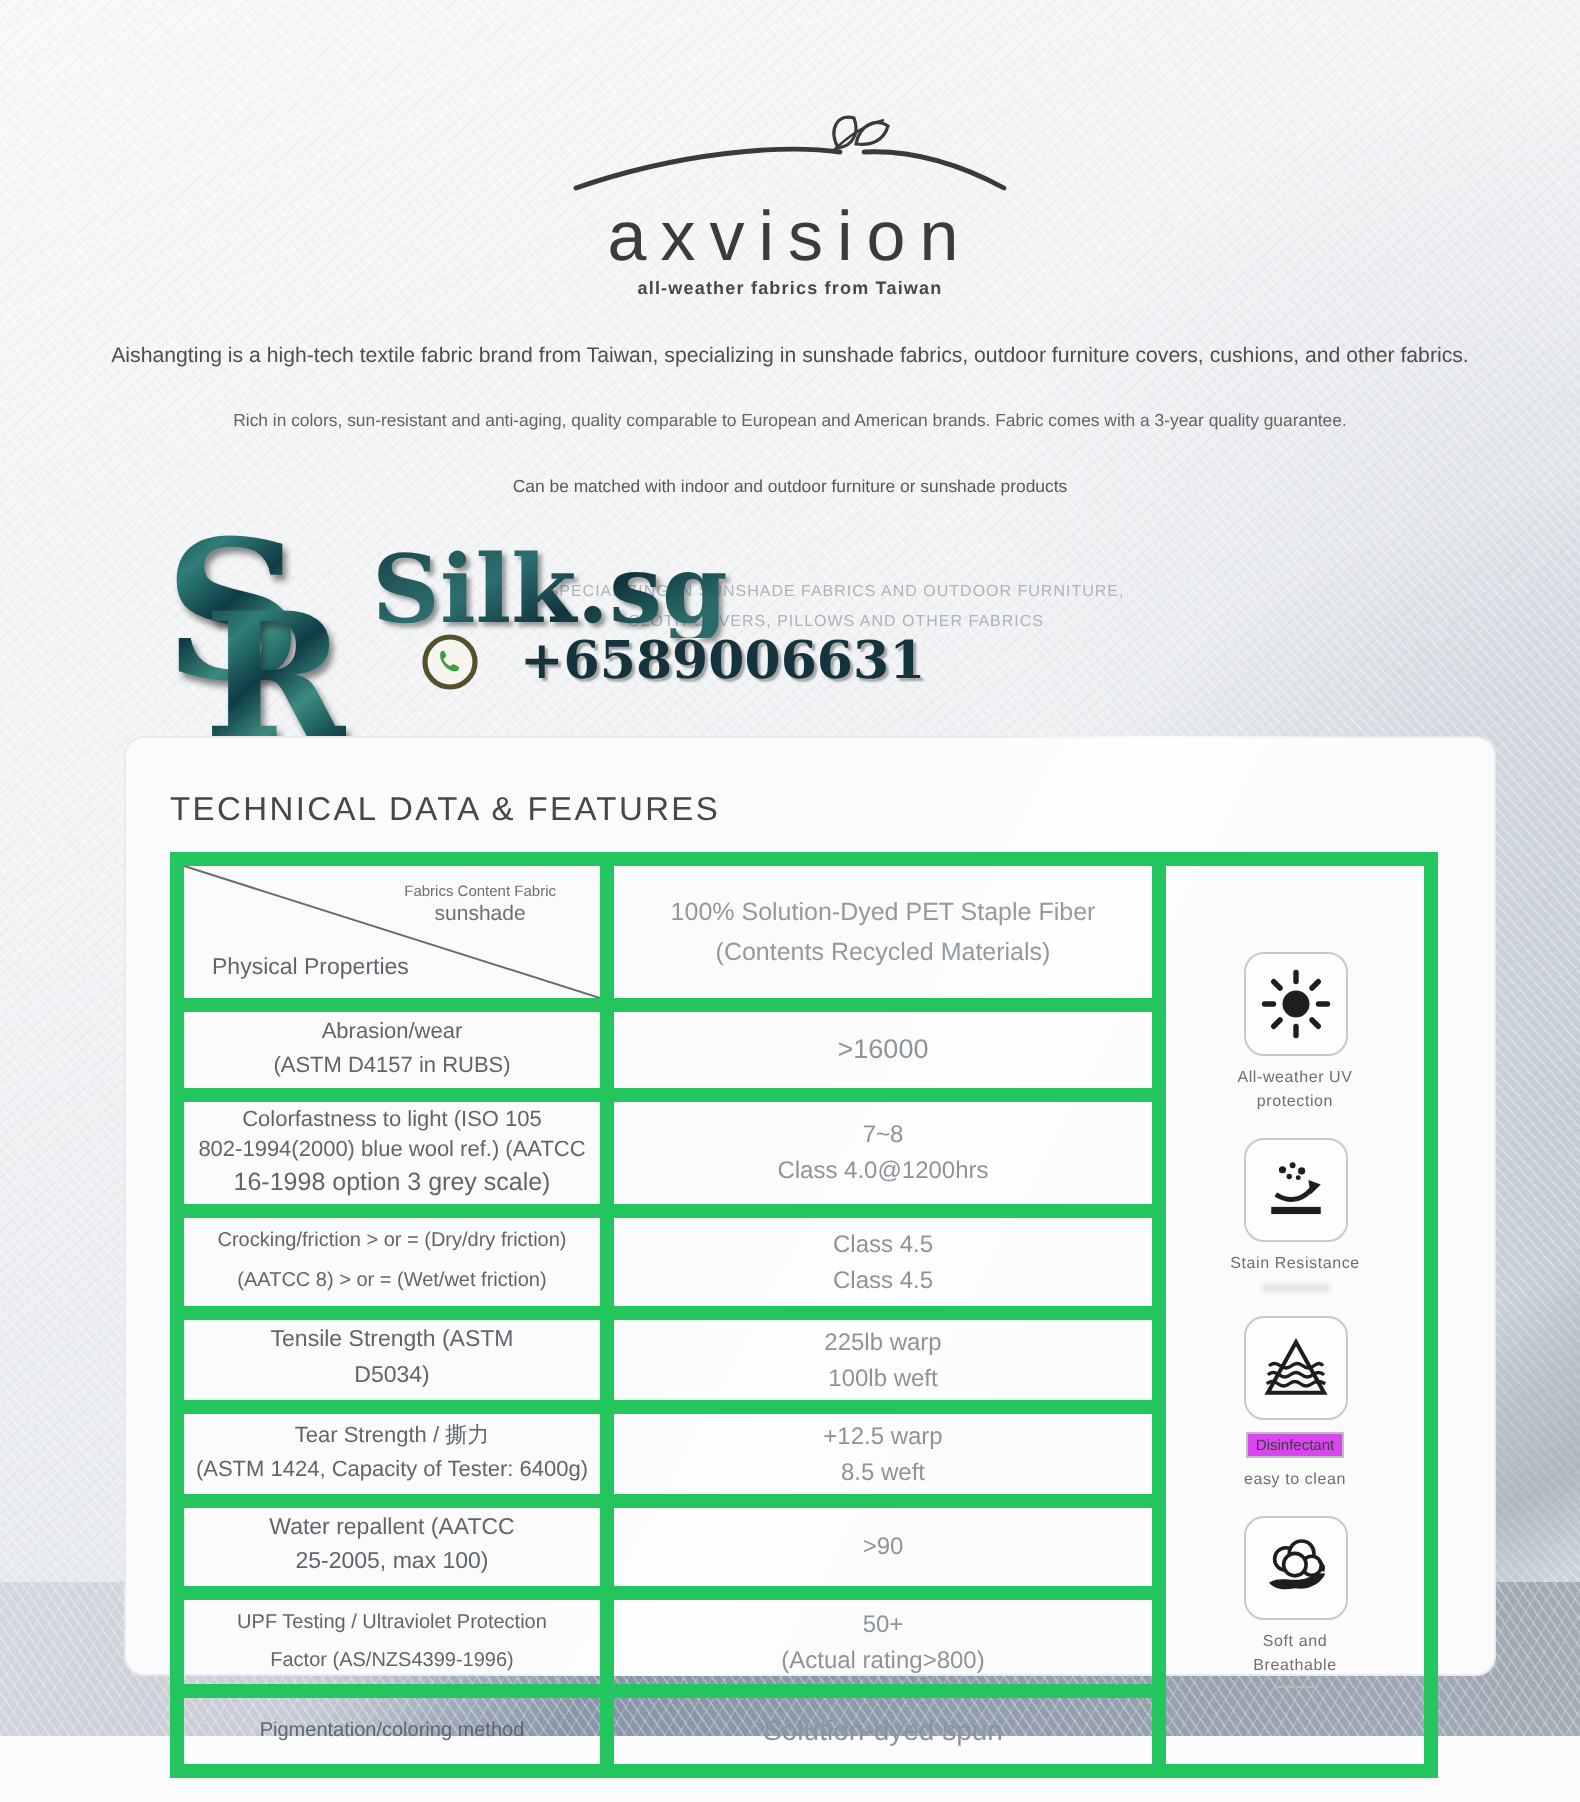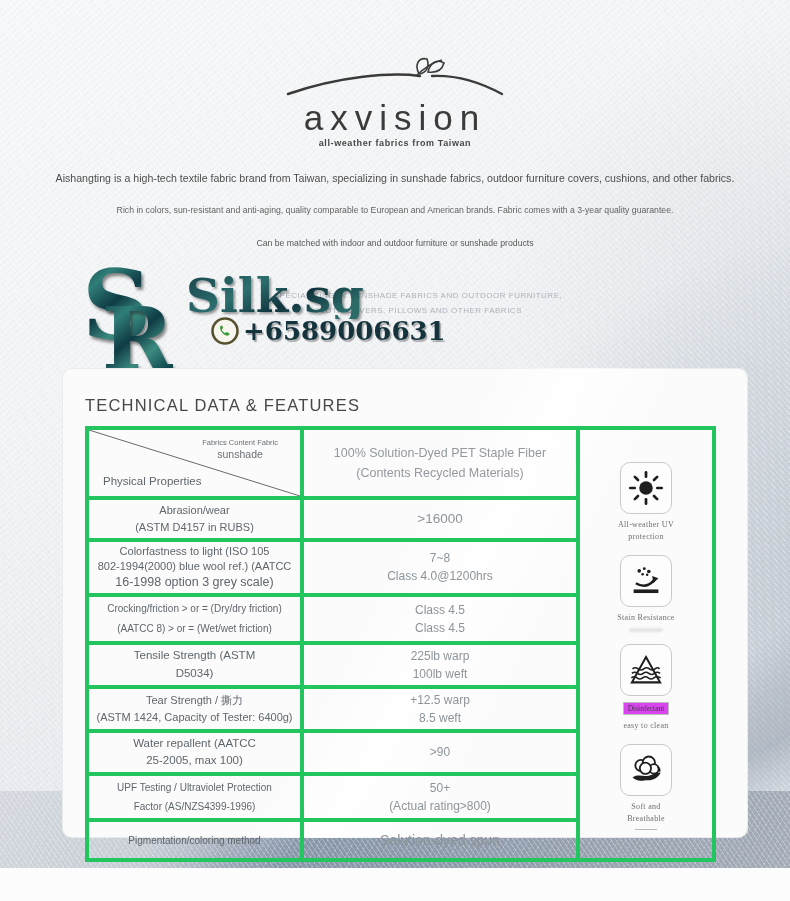--- a/index.html
+++ b/index.html
@@ -53,57 +53,57 @@
   .monogram{position:absolute;z-index:3;font-family:"DejaVu Serif",serif;font-weight:bold;
     background:linear-gradient(140deg,#123f46 0%,#2f7e78 24%,#0f3c45 46%,#3c8b80 66%,#155055 84%,#0c2e34 100%);
     -webkit-background-clip:text;background-clip:text;color:transparent;
     filter:drop-shadow(2px 3px 1.5px rgba(40,40,40,.55));line-height:1;}
   .mono-s{left:82px;top:258px;font-size:96px;}
   .mono-r{left:102px;top:296px;font-size:86px;}
   .silk-name{position:absolute;left:166px;top:272px;z-index:4;font-family:"DejaVu Serif",serif;font-weight:bold;font-size:47px;line-height:1;
     background:linear-gradient(150deg,#17424a 0%,#2c6f6e 35%,#10343d 60%,#2a6a67 85%);
     -webkit-background-clip:text;background-clip:text;color:transparent;
     filter:drop-shadow(2px 2px 1px rgba(60,60,60,.5));margin-left:20px;}
-  .contact{position:absolute;left:211px;top:317px;z-index:4;display:flex;align-items:center;gap:4px;}
+  .contact{position:absolute;left:211px;top:317px;z-index:4;display:flex;align-items:center;gap:21px;}
   .phone-num{font-family:"DejaVu Serif",serif;font-weight:bold;font-size:26px;color:#14333c;line-height:1;
     text-shadow:1.5px 1.5px 1px rgba(70,70,70,.45);}
   .specializing{position:absolute;left:268px;top:288px;width:300px;text-align:center;z-index:3;
     font-size:8px;color:#adb3ba;letter-spacing:.5px;line-height:1.9;}
 
   
   .card{position:absolute;left:62px;top:368px;width:686px;height:470px;background:#fbfbfc;border-radius:10px;z-index:3;
     box-shadow:0 0 0 1px rgba(220,223,227,.6) inset;}
   .card::before{content:"";position:absolute;inset:0;border-radius:10px;
     background:linear-gradient(118deg, rgba(255,255,255,0) 46%, rgba(255,255,255,.8) 55%, rgba(255,255,255,0) 67%);pointer-events:none;}
   .card-title{position:absolute;left:23px;top:28px;font-size:16.5px;letter-spacing:1.2px;color:#474747;font-weight:500;}
 
   
   table.spec{position:absolute;left:23px;top:58px;border-collapse:collapse;table-layout:fixed;width:629px;}
-  table.spec td{border:4px solid #22c55e;padding:2px 4px;text-align:center;vertical-align:middle;background:transparent;}
+  table.spec td{border:7px solid #22c55e;padding:2px 4px;text-align:center;vertical-align:middle;background:transparent;}
   .col-prop{width:215px;}
   .col-val{width:276px;}
   .col-ico{width:136px;}
   .prop{font-size:11px;color:#5f666b;line-height:1.55;}
   .val{font-size:12px;color:#8d9499;line-height:1.5;}
   .val-lg{font-size:13.5px;}
   .prop-sm{font-size:10px;line-height:1.9;}
   .prop-lg3{font-size:12.5px;}
   .loose{line-height:2.0;}
   
   .diag-cell{position:relative;height:62px;padding:0;}
   .diag-cell svg.diag{position:absolute;inset:0;width:100%;height:100%;}
   .corner-top{position:absolute;right:22px;top:8px;text-align:center;color:#6a7075;}
   .corner-top .l1{font-size:7.5px;}
   .corner-top .l2{font-size:10.5px;margin-top:1px;}
   .corner-bottom{position:absolute;left:14px;bottom:9px;font-size:11.5px;color:#5f666b;}
   .val-header{font-size:12.5px;color:#93999e;line-height:1.6;}
 
   
   .ico-cell{vertical-align:top;}
-  .features{display:flex;flex-direction:column;justify-content:space-between;align-items:center;height:368px;padding:18px 0 14px;font-family:Liberation Serif, serif;}
+  .features{display:flex;flex-direction:column;justify-content:space-between;align-items:center;height:368px;padding:18px 0 14px;}
   .feature{display:flex;flex-direction:column;align-items:center;}
   .fbox{width:50px;height:50px;border:1px solid #c9c9c9;border-radius:10px;background:#fdfdfd;
     display:flex;align-items:center;justify-content:center;}
   .flabel{font-size:8px;color:#6f6f6f;margin-top:5px;text-align:center;line-height:1.5;letter-spacing:.3px;}
   .fhigh{display:inline-block;background:#d946ef;color:#3c3c3c;font-size:7.5px;padding:1px 4px;margin-top:6px;border:1px solid #bdbdbd;}
   .fade-bar{width:34px;height:4px;background:#c7c7c7;opacity:.45;border-radius:2px;margin-top:4px;filter:blur(1px);}
   .fade-dash{width:22px;height:1px;background:#b9b9b9;margin-top:4px;}
 </style>
 </head>
 <body>

